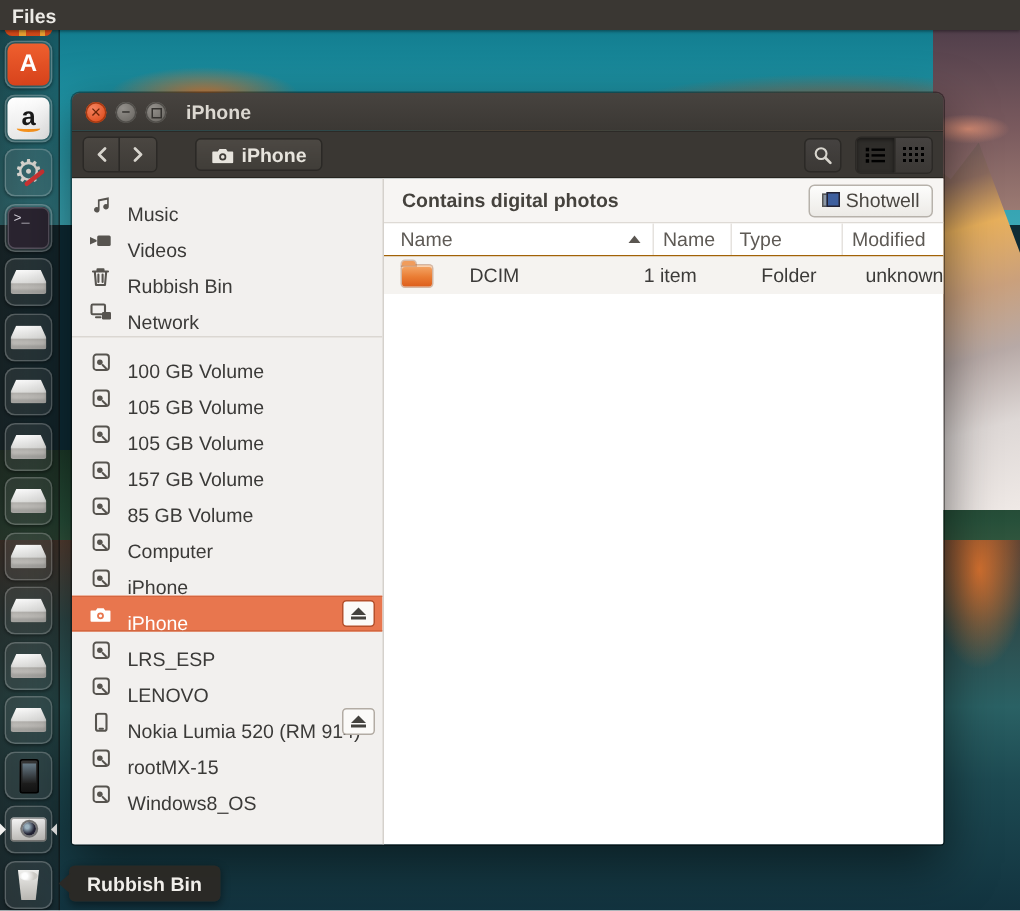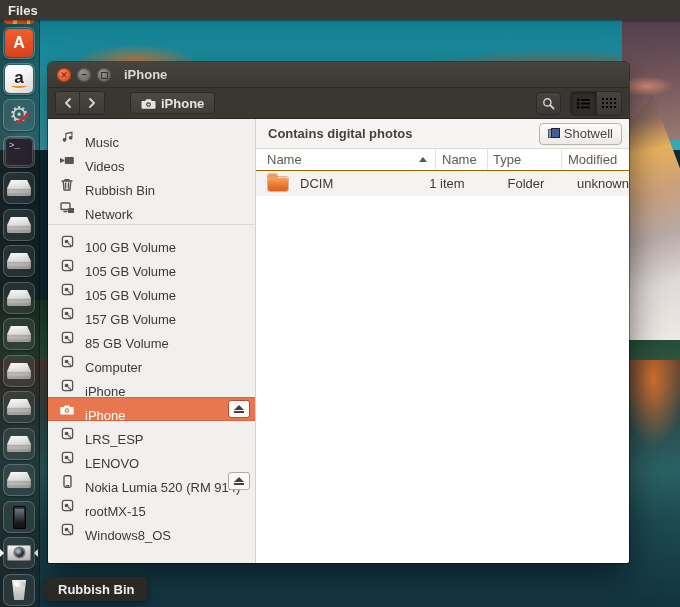--- a/index.html
+++ b/index.html
@@ -146,21 +146,21 @@
   .col { display:flex; align-items:center; border-right:1px solid #e5e2de; padding-left:11px; position:relative; }
   .col-name { width:180px; }
   .col-size { width:52px; padding-left:6px; }
   .col-type { width:74px; padding-left:5px; }
   .col-mod  { flex:1; border-right:none; padding-left:6px; }
   .sort-arrow { position:absolute; right:8px; top:8px; width:0; height:0;
     border-left:4px solid transparent; border-right:4px solid transparent; border-bottom:5px solid #5a5651; }
 
   .file-row { height:25px; flex:0 0 auto; display:flex; align-items:center; background:#f5f3f0; color:#3c3b39; }
   .cell { display:flex; align-items:center; }
-  .cell-name { width:180px; padding-left:12px; gap:12px; }
+  .cell-name { width:180px; padding-left:12px; gap:25px; }
   .cell-size { width:52px; justify-content:flex-end; padding-right:6px; }
   .cell-type { width:74px; padding-left:5px;margin-left:32px; }
   .cell-mod  { flex:1; padding-left:6px; }
   .folder-icon { position:relative; width:20px; height:14px; border-radius:2px;
     background:linear-gradient(180deg,#f4a869 0%, #ea7c33 55%, #dd5f1d 100%);
     box-shadow:inset 0 1px 0 rgba(255,255,255,.5), 0 0 0 1px rgba(150,70,20,.35); }
   .folder-icon::before { content:""; position:absolute; left:0; top:-3px; width:9px; height:3px;
     background:#f09c5c; border-radius:2px 2px 0 0; box-shadow:0 0 0 1px rgba(150,70,20,.3); }
 
   .glyph-stroke { stroke:currentColor; fill:none; stroke-width:1.4; stroke-linecap:round; stroke-linejoin:round; }

